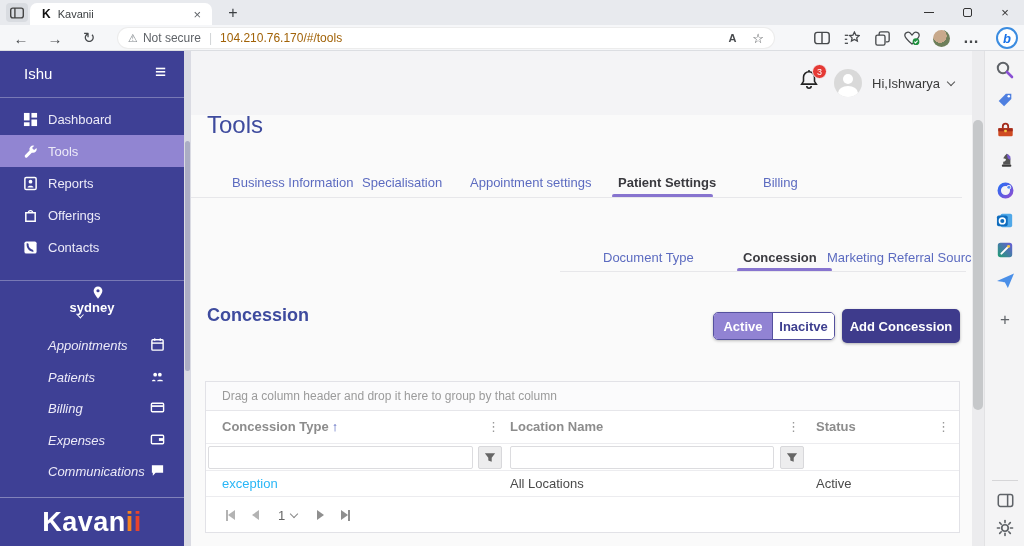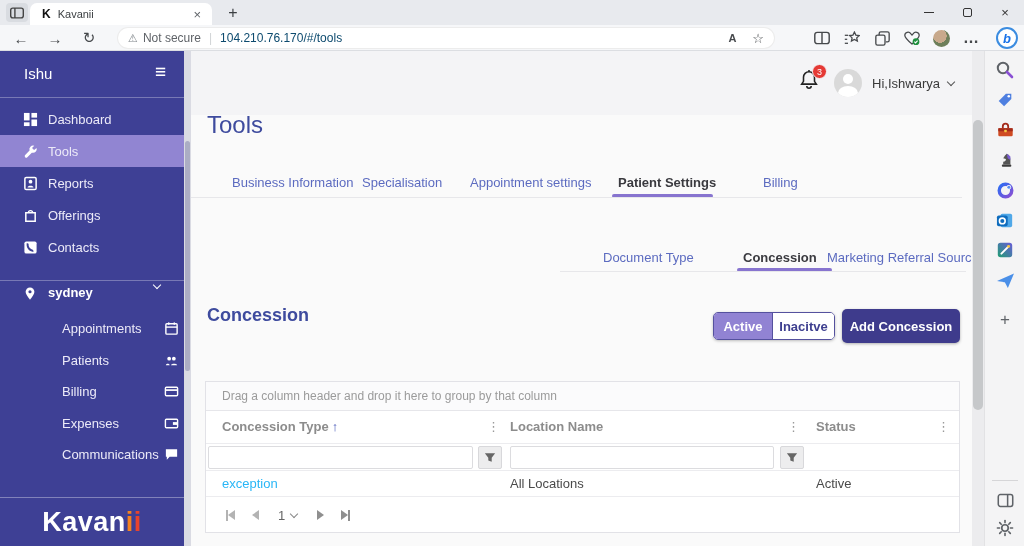--- a/index.html
+++ b/index.html
@@ -24,41 +24,41 @@
   .max-glyph{display:block;width:9px;height:9px;border:1.2px solid #333;border-radius:2px;}
 
   .toolbar{position:absolute;left:0;top:25px;width:1024px;height:26px;background:#f6f7f9;border-bottom:1px solid #dcdee2;}
   .navbtn{position:absolute;top:1px;width:26px;height:24px;display:flex;align-items:center;justify-content:center;
     color:#46494c;font-size:15px;}
   .addr{position:absolute;left:118px;top:3px;width:656px;height:20px;background:#fff;border-radius:11px;
     box-shadow:0 0 0 1px #ececec;display:flex;align-items:center;padding:0 10px;font-size:12px;color:#202124;}
   .addr .warn{color:#80868b;font-size:11px;margin-right:5px;}
   .addr .nsec{color:#5f6368;margin-right:8px;}
   .addr .sep{color:#d0d3d6;margin-right:8px;}
-  .addr .url{flex:1;color:#0c4a6e;}
+  .addr .url{flex:1;color:#a16207;}
   .addr .ra{color:#46494c;font-size:11px;font-weight:bold;margin-right:16px;}
   .addr .star{color:#46494c;font-size:13px;}
   .tb-icons{position:absolute;right:44px;top:1px;height:24px;display:flex;align-items:center;gap:12px;}
   .tb-ic{width:18px;height:18px;display:flex;align-items:center;justify-content:center;color:#46494c;}
   .tb-avatar{width:17px;height:17px;border-radius:50%;
     background:radial-gradient(circle at 40% 35%, #c8a98c 0 45%, #6d7f5a 46% 100%);}
   .copilot{position:absolute;right:6px;top:2px;width:22px;height:22px;border-radius:50%;background:#fff;
     border:2px solid #3b8ce0;color:#1a73e8;font-weight:bold;font-style:italic;font-size:13px;
     display:flex;align-items:center;justify-content:center;}
 
   
   .sidebar{position:absolute;left:0;top:51px;width:184px;height:495px;background:#3e4095;color:#eceaf8;overflow:hidden;}
   .sb-head-label{position:absolute;left:24px;top:14px;font-size:15px;color:#fff;}
   .sb-menu{position:absolute;right:18px;top:10px;font-size:19px;color:#fff;}
   .sb-div{position:absolute;left:0;width:184px;height:1px;background:rgba(255,255,255,.3);}
   .sb-item{position:absolute;left:0;width:184px;height:32px;display:flex;align-items:center;font-size:13px;}
   .sb-item.active{background:#9185d2;}
   .sb-ic{width:16px;height:16px;margin:0 10px 0 22px;display:flex;align-items:center;justify-content:center;}
-  .loc-row{position:absolute;left:0;width:184px;height:32px;display:flex;font-size:13px;font-weight:bold;color:#fff;}
-  .sub-item{position:absolute;left:18px;width:184px;height:32px;display:flex;align-items:flex-start;font-size:13px;}
+  .loc-row{position:absolute;left:0;width:184px;height:32px;display:flex;align-items:center;font-size:13px;font-weight:bold;color:#fff;flex-direction:column;}
+  .sub-item{position:absolute;left:4px;width:184px;height:32px;display:flex;align-items:flex-end;font-size:13px;font-style:italic;}
   .sub-item .lbl{margin-left:44px;flex:1;}
   .sub-item .ric{width:16px;height:16px;margin-right:22px;}
   .chev{display:inline-block;width:6px;height:6px;border-right:1.8px solid currentColor;border-bottom:1.8px solid currentColor;
     transform:rotate(45deg);margin-top:-3px;}
   .logo-band{position:absolute;left:0;bottom:0;width:184px;height:49px;background:#3e4095;
     border-top:1px solid rgba(255,255,255,.35);display:flex;align-items:center;justify-content:center;}
   .logo{font-size:27px;font-weight:bold;color:#fff;letter-spacing:.5px;}
   .logo .i1{color:#f5821f;}
   .logo .i2{color:#e8432d;}
   .side-scrollbar{position:absolute;left:184px;top:51px;width:7px;height:495px;background:#dadbe3;}

